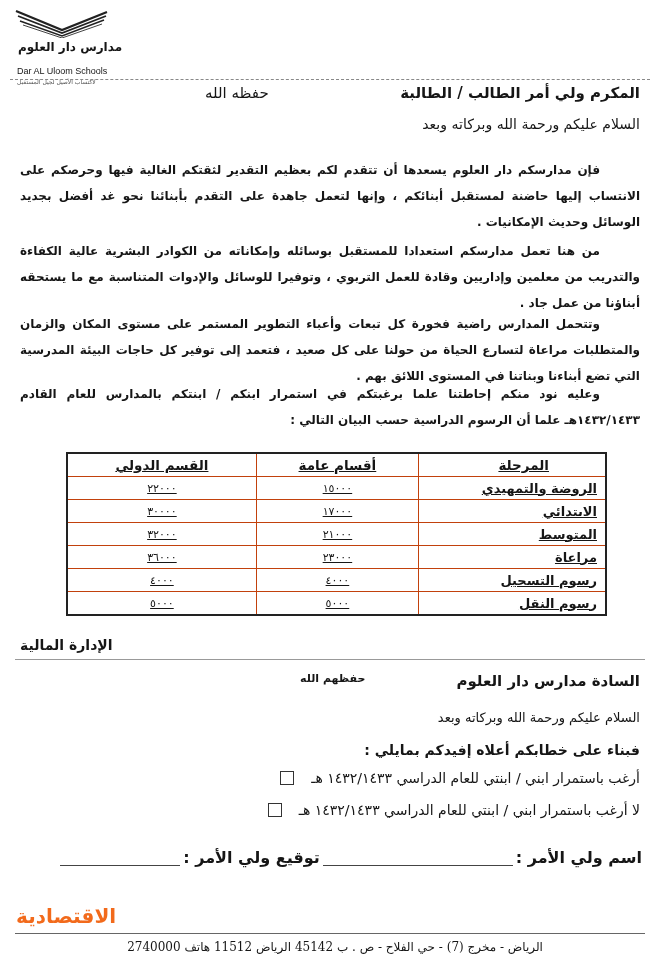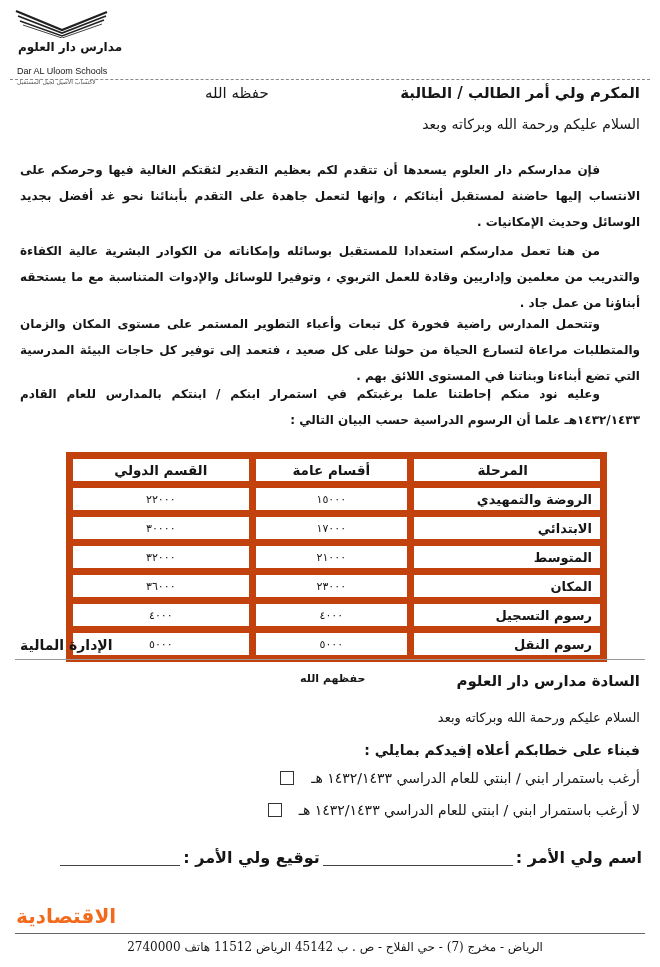--- a/index.html
+++ b/index.html
@@ -24,24 +24,24 @@
           direction: rtl; text-align: justify; text-align-last: right; }
   .para .indent { display: inline-block; width: 40px; }
   .p1 { top: 157px; }
   .p2 { top: 238px; }
   .p3 { top: 311px; }
   .p4 { top: 381px; }
 
   
   table.fees { position: absolute; left: 66px; top: 452px; width: 541px;
                border-collapse: collapse; direction: rtl; border: 2px solid #222; }
-  table.fees th, table.fees td { border: 7px solid #c2410c; height: 22px; padding: 0 8px; font-size: 13px; }
+  table.fees th, table.fees td { border: 1px solid #c2410c; height: 22px; padding: 0 8px; font-size: 13px; text-decoration: underline; }
   table.fees th { font-weight: bold; font-size: 13.5px; }
   table.fees td.stage { text-align: right; font-weight: bold; width: 170px; }
-  table.fees th.stage-h { text-align: right; padding-right: 72px; margin-top: 16px; }
+  table.fees th.stage-h { text-align: right; padding-right: 56px; margin-top: 16px; }
   table.fees td.num, table.fees th.num-h { text-align: center; }
   table.fees td.num { font-size: 11px; }
 
   .dept { left: 20px; top: 637px; font-size: 14px; font-weight: bold; direction: rtl; }
   .mid-rule { left: 15px; top: 659px; width: 630px; border-top: 1px solid #999; }
 
   .h2-addressee { right: 20px; top: 672px; font-size: 15px; font-weight: bold; }
   .h2-blessing { left: 300px; top: 672px; font-size: 11px; font-weight: bold; direction: rtl; }
   .greeting2 { right: 20px; top: 710px; font-size: 13px; }
   .intro2 { right: 20px; top: 742px; font-size: 14px; font-weight: bold; }
@@ -102,21 +102,21 @@
       <td class="stage">الابتدائي</td>
       <td class="num">١٧٠٠٠</td>
       <td class="num">٣٠٠٠٠</td>
     </tr>
     <tr>
       <td class="stage">المتوسط</td>
       <td class="num">٢١٠٠٠</td>
       <td class="num">٣٢٠٠٠</td>
     </tr>
     <tr>
-      <td class="stage">المكان</td>
+      <td class="stage">مراعاة</td>
       <td class="num">٢٣٠٠٠</td>
       <td class="num">٣٦٠٠٠</td>
     </tr>
     <tr>
       <td class="stage">رسوم التسجيل</td>
       <td class="num">٤٠٠٠</td>
       <td class="num">٤٠٠٠</td>
     </tr>
     <tr>
       <td class="stage">رسوم النقل</td>

